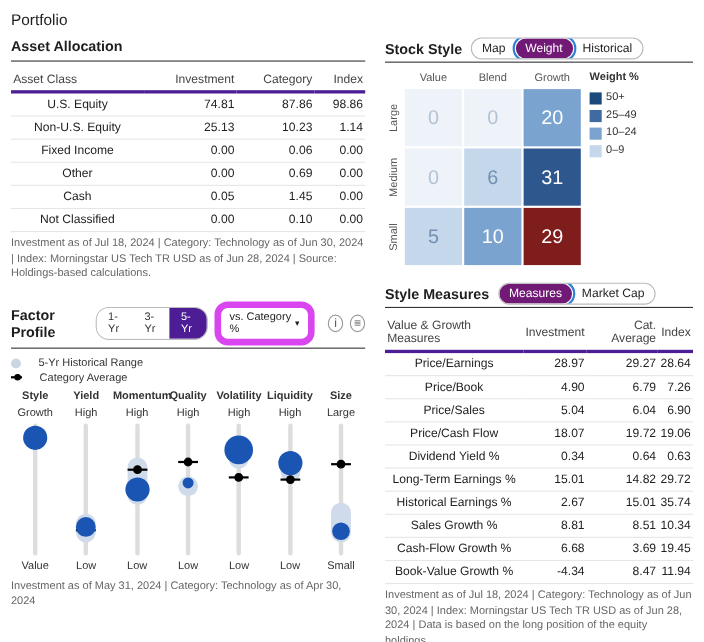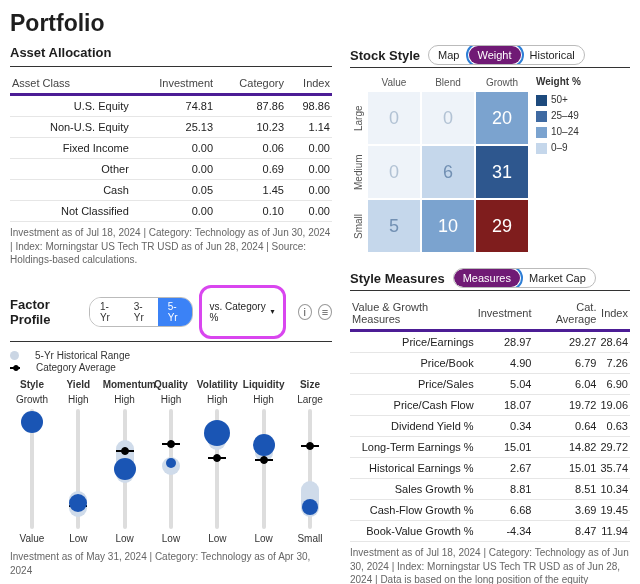--- a/index.html
+++ b/index.html
@@ -1,32 +1,32 @@
 <!DOCTYPE html>
 <html><head>
 <meta charset="utf-8">
 <style>
   body{margin:0;font-family:Arial,Helvetica,sans-serif;font-size:11px;color:#1e1e1e;width:640px;background:#fff;padding:10px;box-sizing:border-box}
-  h1{font-size:23px;margin:0 0 8px 0;font-weight:bold}
+  h1{font-size:14px;margin:0 0 8px 0;font-weight:normal}
   h2{font-size:13px;margin:0 0 6px 0;font-weight:bold}
   .cols{display:flex;gap:18px}
   .left{flex:0 0 322px}
   .right{flex:1}
   .hr{border:none;border-top:1px solid #333;margin:2px 0 6px 0}
   
   table.dt{width:100%;border-collapse:collapse;font-size:11px}
   table.dt th{font-weight:normal;text-align:right;padding:4px 2px;border-bottom:3px solid #4c1d95;color:#444}
   table.dt th:first-child{text-align:left}
   table.dt td{padding:4px 2px;text-align:right;border-bottom:1px solid #e6e6e6;color:#222}
-  table.dt td:first-child{text-align:right}
+  table.dt td:first-child{text-align:center}
   .fn{font-size:10px;color:#666;margin-top:4px;line-height:1.35}
   
   .pillrow{display:inline-flex;border:1px solid #bbb;border-radius:12px;overflow:hidden;font-size:10px;vertical-align:middle}
   .pill{padding:3px 10px;cursor:pointer;color:#333;background:#fff}
-  .pill.sel{background:#3b82f6;color:#fff}
+  .pill.sel{background:#4c1d95;color:#fff}
   .pilllab{font-size:11px;padding:3px 9px;cursor:pointer}
   .pilllab.sel{background:#701a75;color:#fff;border-radius:12px;outline:2px solid #2f7fd6;outline-offset:1px}
   
   .sbwrap{display:flex;align-items:flex-start;gap:8px;margin-top:6px}
   .sbgrid{display:grid;grid-template-columns:16px repeat(3,52px);grid-template-rows:16px repeat(3,52px);gap:2px}
   .sblab{font-size:10px;color:#555;display:flex;align-items:center;justify-content:center}
   .sblabV{writing-mode:vertical-rl;transform:rotate(180deg);font-size:10px;color:#555;display:flex;align-items:center;justify-content:center}
   .cell{display:flex;align-items:center;justify-content:center;font-size:18px;font-weight:300}
   .c0{background:#eef3f9;color:#b2c2d4}
   .c1{background:#c5d7eb;color:#7290b3}
@@ -45,21 +45,21 @@
   .dotK:before{content:"";position:absolute;left:0;right:0;top:2px;height:2px;background:#000}
   .dotK:after{content:"";position:absolute;left:3px;top:0;width:4px;height:4px;border:1px solid #000;border-radius:50%;background:#000}
   .fcols{display:flex;justify-content:space-between;margin-top:2px}
   .fcol{width:44px;text-align:center}
   .ftop,.fbot{font-size:10px;color:#333;padding:2px 0}
   .ftrack{height:120px;width:4px;margin:2px auto;background:linear-gradient(#ddd,#ddd);position:relative;border-radius:2px}
   .band{position:absolute;left:-7px;right:-7px;background:#cfdbea;border-radius:9px}
   .dot{position:absolute;left:50%;transform:translate(-50%,-50%);border-radius:50%;background:#1a55b4}
   .cat{position:absolute;left:-7px;right:-7px;height:2px;background:#000}
   .cat:after{content:"";position:absolute;left:50%;top:-3px;width:6px;height:6px;border:1px solid #000;background:#000;border-radius:50%;transform:translateX(-50%)}
-  .drop{border:3px solid #d946ef;border-radius:12px;padding:13px 8px;font-size:10px;cursor:pointer;display:inline-flex;align-items:center;gap:3px}
+  .drop{border:6px solid #d946ef;border-radius:12px;padding:3px 8px;font-size:10px;cursor:pointer;display:inline-flex;align-items:center;gap:3px}
   .drop:after{content:"▾";font-size:8px}
   .ico{cursor:pointer;font-size:11px;color:#555;border:1px solid #999;border-radius:50%;width:14px;height:14px;display:inline-flex;align-items:center;justify-content:center}
   .section-head{display:flex;align-items:center;gap:8px}
 </style>
 </head>
 <body>
 
 <h1>Portfolio</h1>
 <div class="cols">
 

